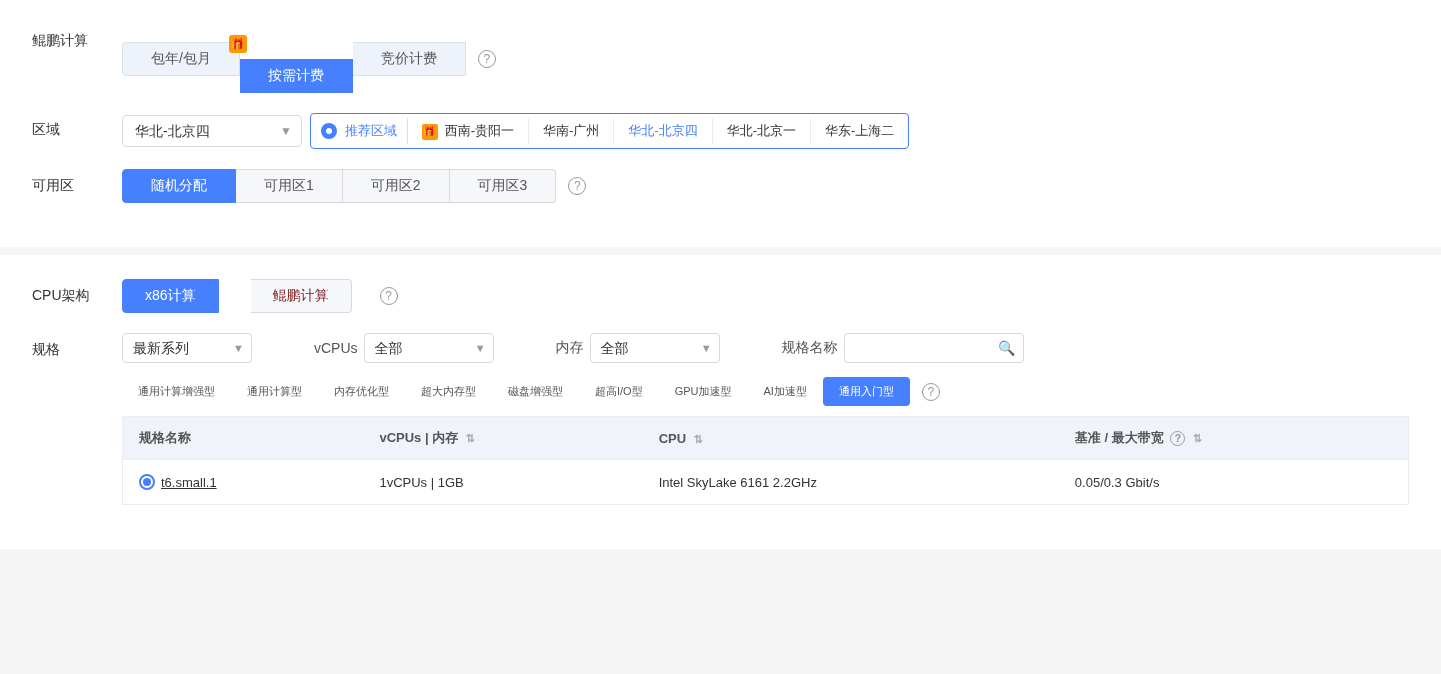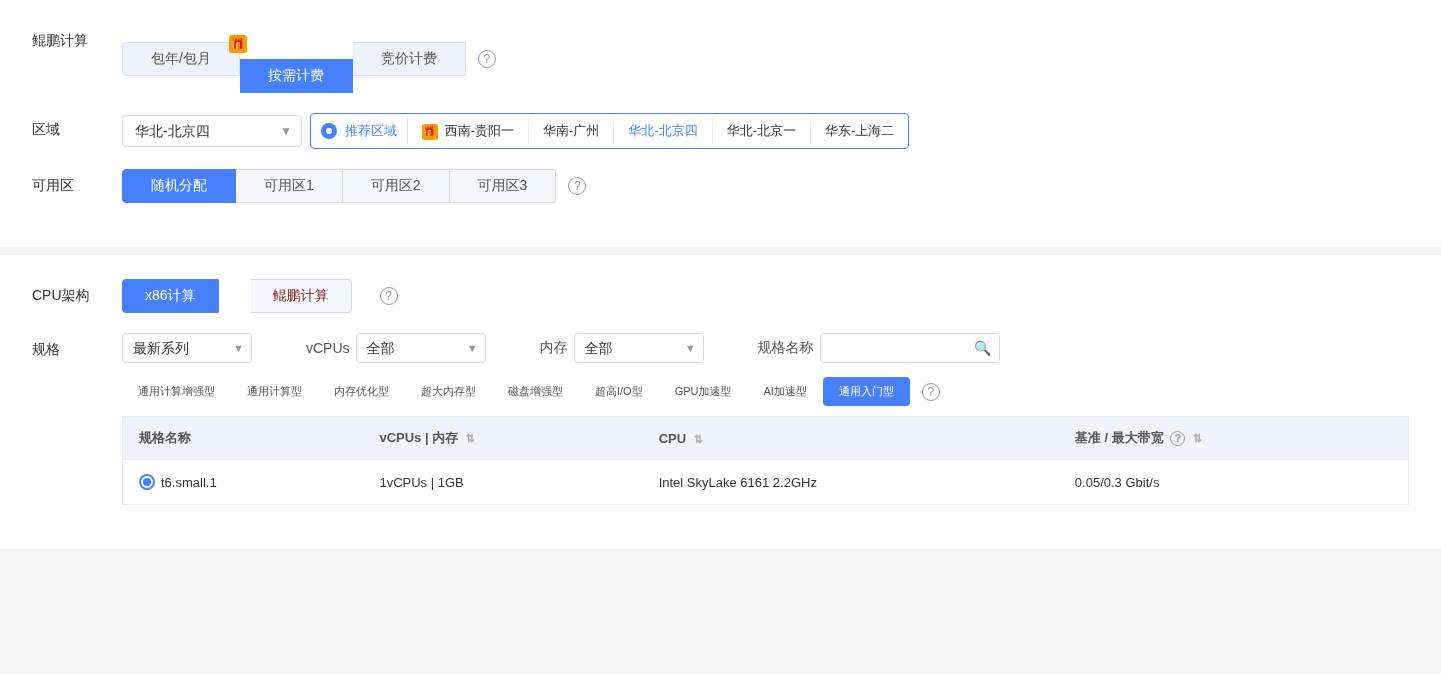--- a/index.html
+++ b/index.html
@@ -239,21 +239,21 @@
     .arch-btn:not(:first-child) {
       border-left: none;
     }
     .arch-btn:last-child {
       border-radius: 0 4px 4px 0;
     }
     
     .spec-filter-row {
       display: flex;
       align-items: center;
-      gap: 20px;
+      gap: 28px;
       flex-wrap: wrap;
     }
     .spec-filter-item {
       display: flex;
       align-items: center;
       gap: 6px;
       margin-left: 34px;
     }
     .spec-filter-item label {
       font-size: 14px;
@@ -372,20 +372,21 @@
     }
     .radio-btn .inner {
       width: 8px;
       height: 8px;
       border-radius: 50%;
       background: #4680ff;
     }
     .spec-name-cell {
       display: flex;
       align-items: center;
+      text-decoration: underline;
     }
   </style>
 </head>
 <body>
 
 <div class="page-container">
 
   <div class="section">
 
     <div class="form-row">

